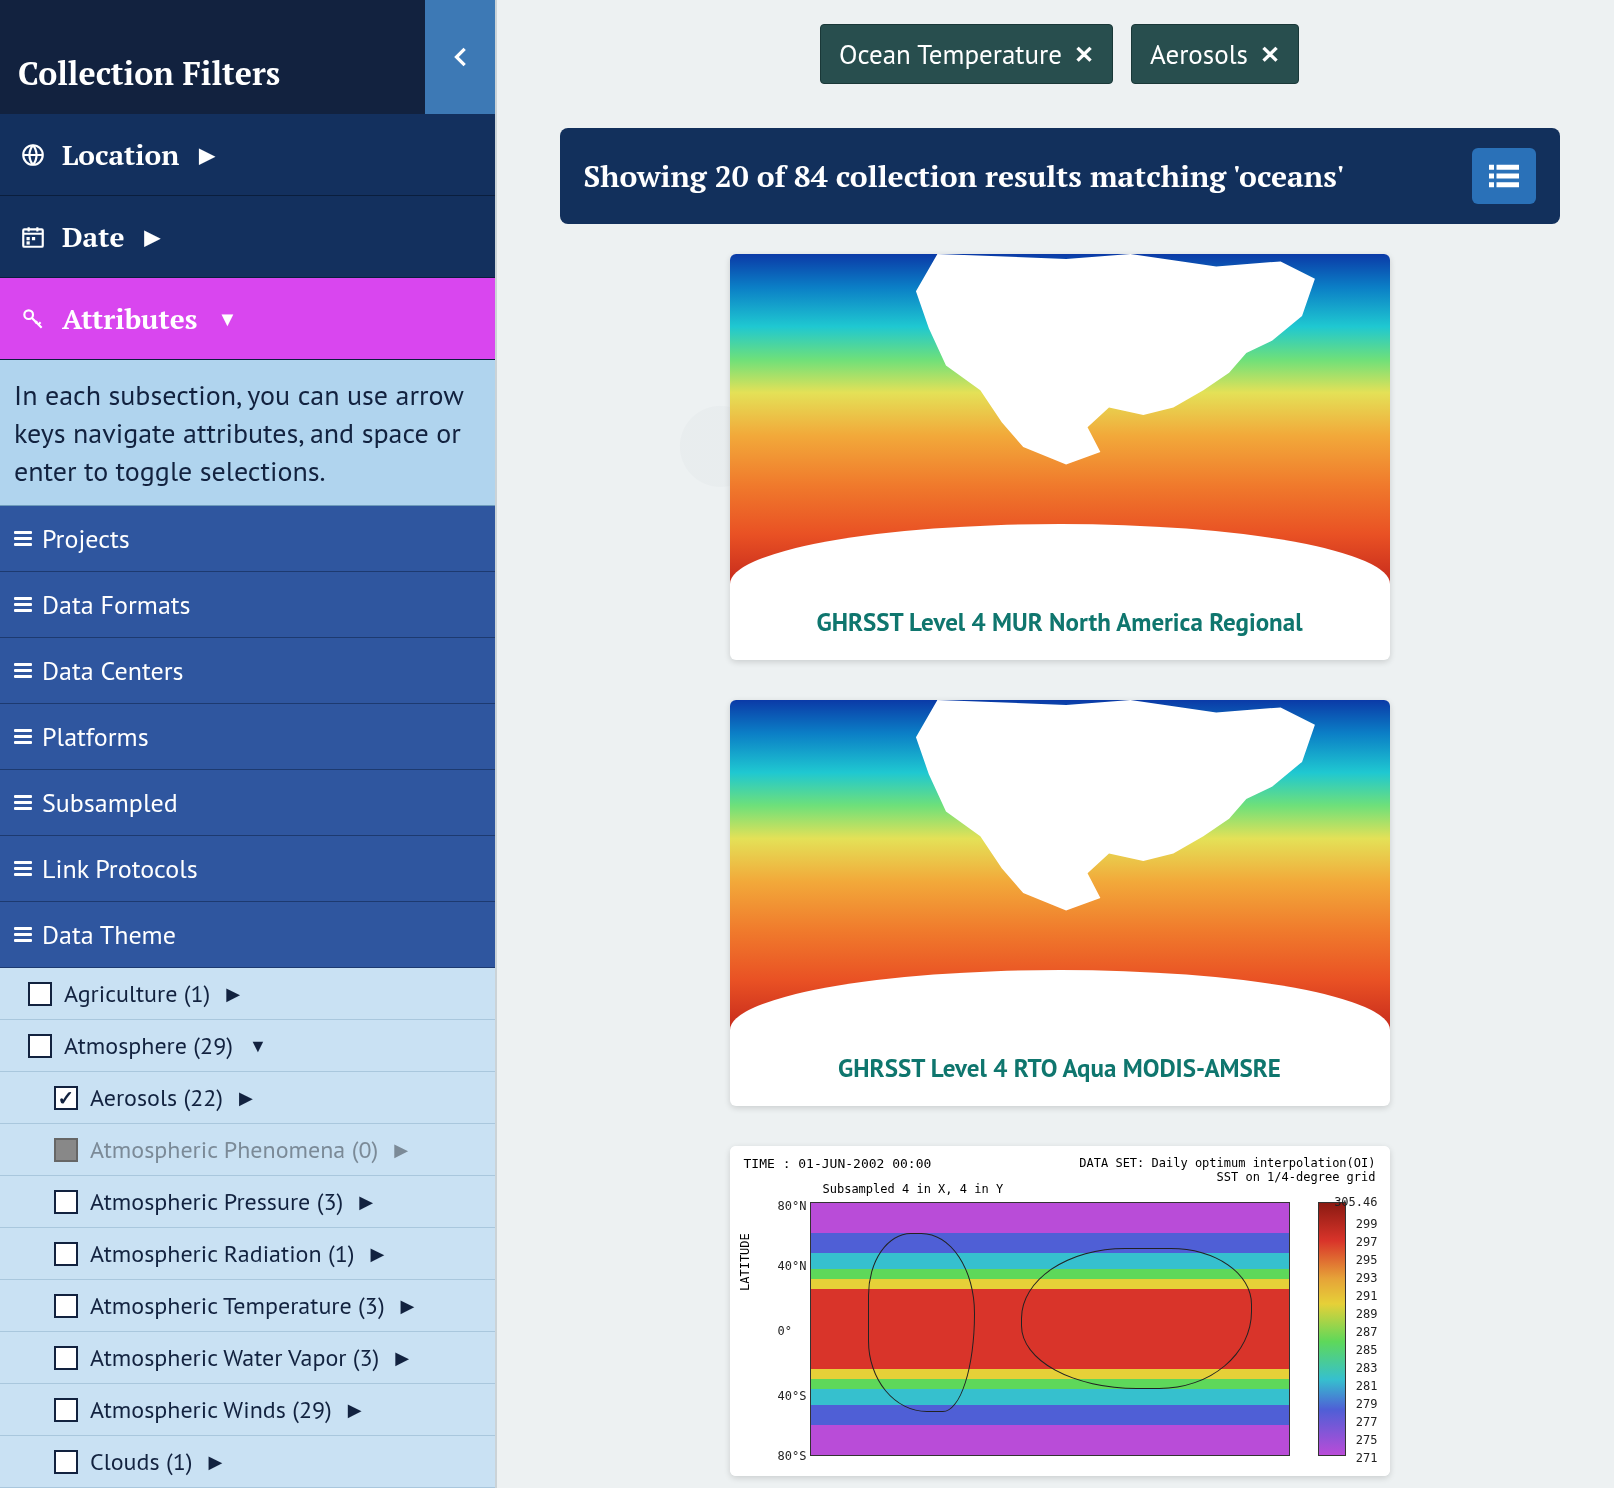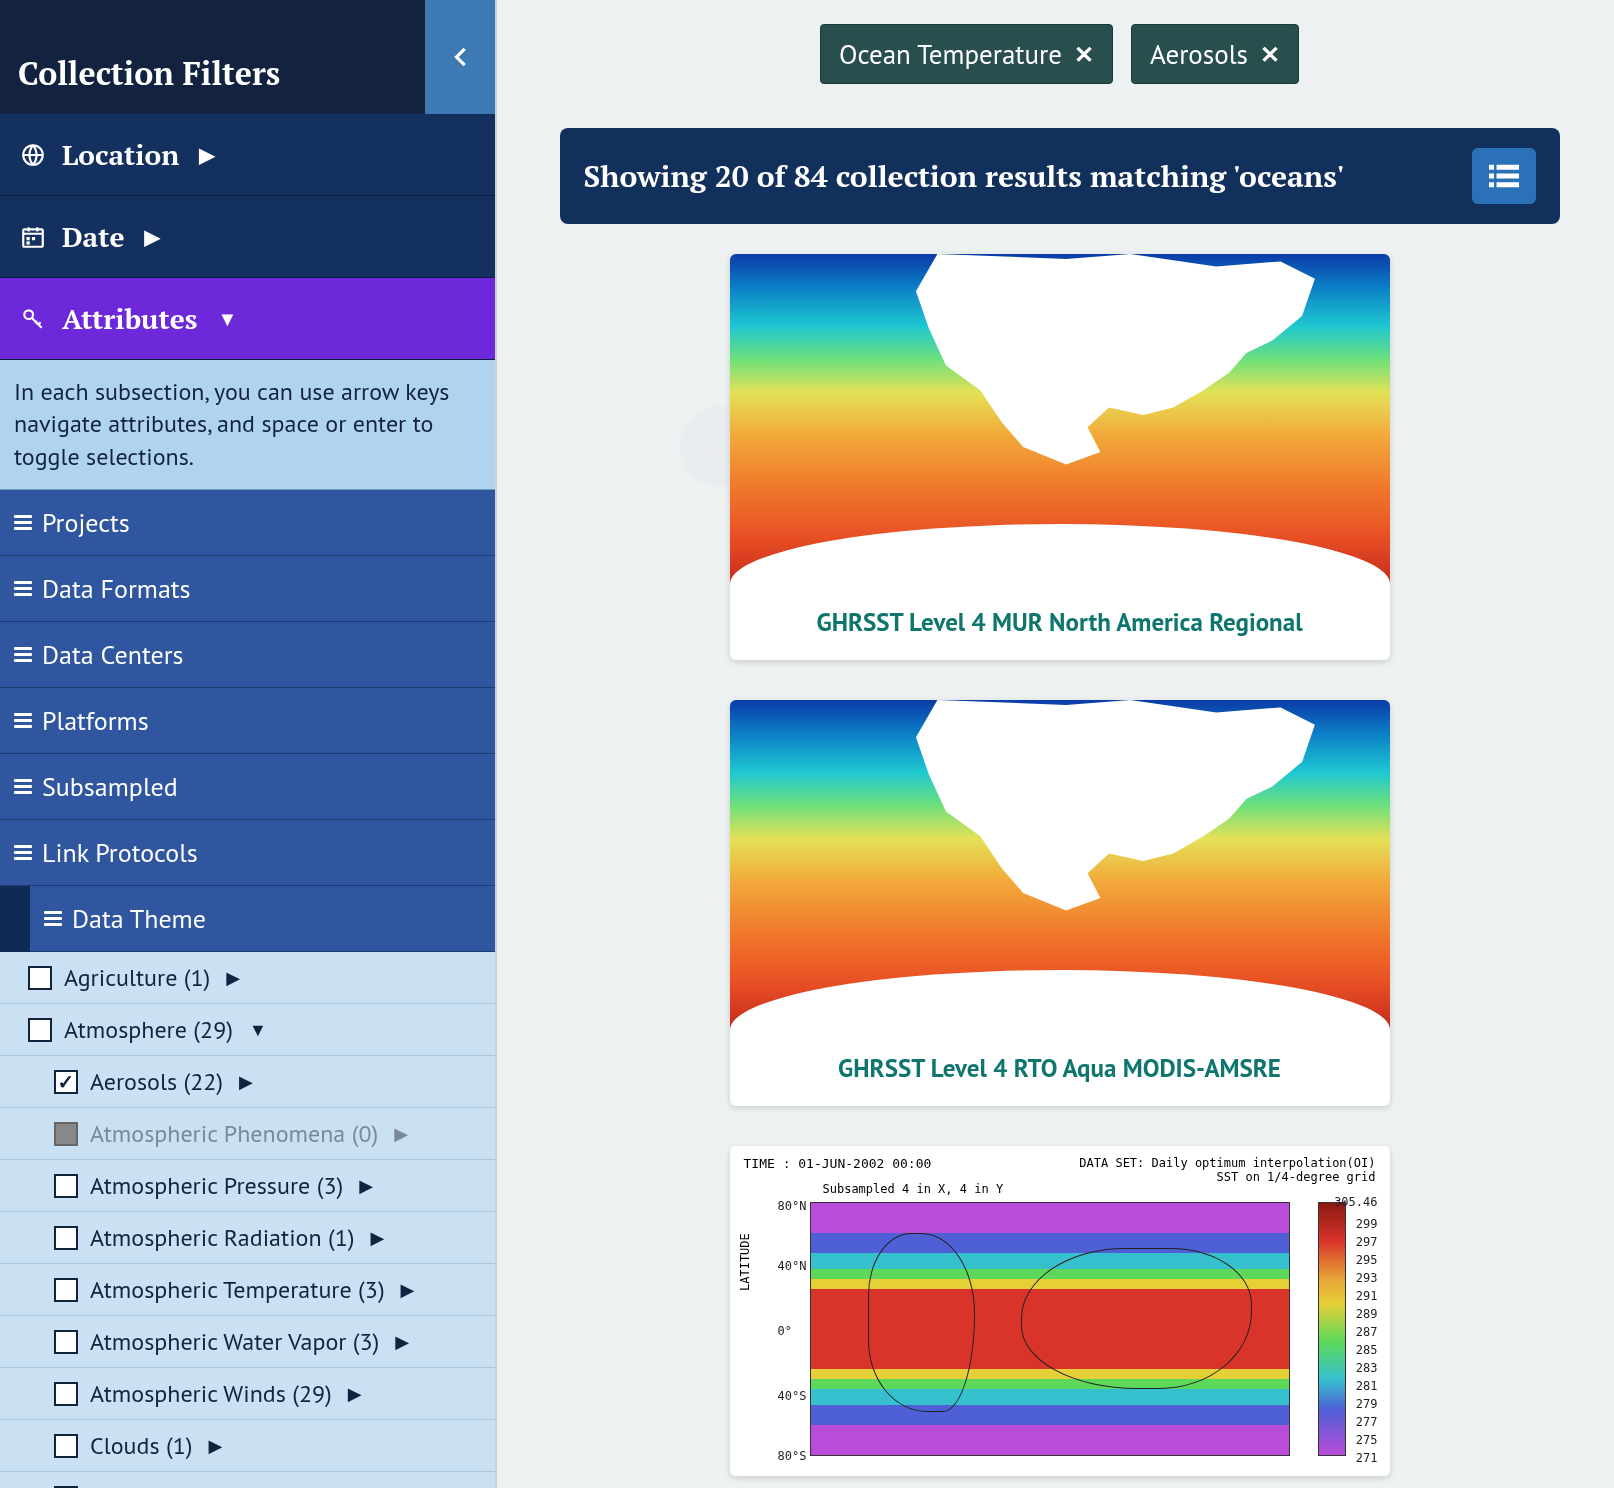--- a/index.html
+++ b/index.html
@@ -56,49 +56,49 @@
   display: flex;
   align-items: center;
   gap: 14px;
   font-family: 'PT Serif', Georgia, serif;
   font-weight: bold;
   font-size: 28px;
   cursor: pointer;
   background: #13305e;
 }
 
-.filter-section.dark { background: #6d28d9; }
+.filter-section.dark { background: #d946ef; }
 
 .filter-section .icon { width: 30px; display: inline-flex; justify-content: center; }
 .filter-section .icon svg { width: 26px; height: 26px; fill: #fff; }
 
 .filter-section .arrow { font-size: 20px; margin-left: 6px; }
 
 .info-box {
   background: #b0d4ee;
   color: #12223f;
   padding: 16px 14px;
-  font-size: 24px;
+  font-size: 28px;
   line-height: 1.35;
   border-bottom: 1px solid #6e9cbc;
 }
 
 .subsection {
   background: #2f569f;
   color: #fff;
   padding: 16px 14px;
   font-size: 26px;
   border-bottom: 1px solid #1d3a70;
   display: flex;
   align-items: center;
   gap: 10px;
   cursor: pointer;
 }
 
-.subsection.open { background: #2f569f; margin-left: 30px; }
+.subsection.open { background: #2f569f; }
 
 .subsection .bars { display: inline-flex; flex-direction: column; gap: 3px; }
 .subsection .bars span { display: block; width: 18px; height: 3px; background: #fff; border-radius: 1px; }
 
 .tree {
   background: #c9e1f3;
   color: #12223f;
   font-size: 24px;
 }
 

